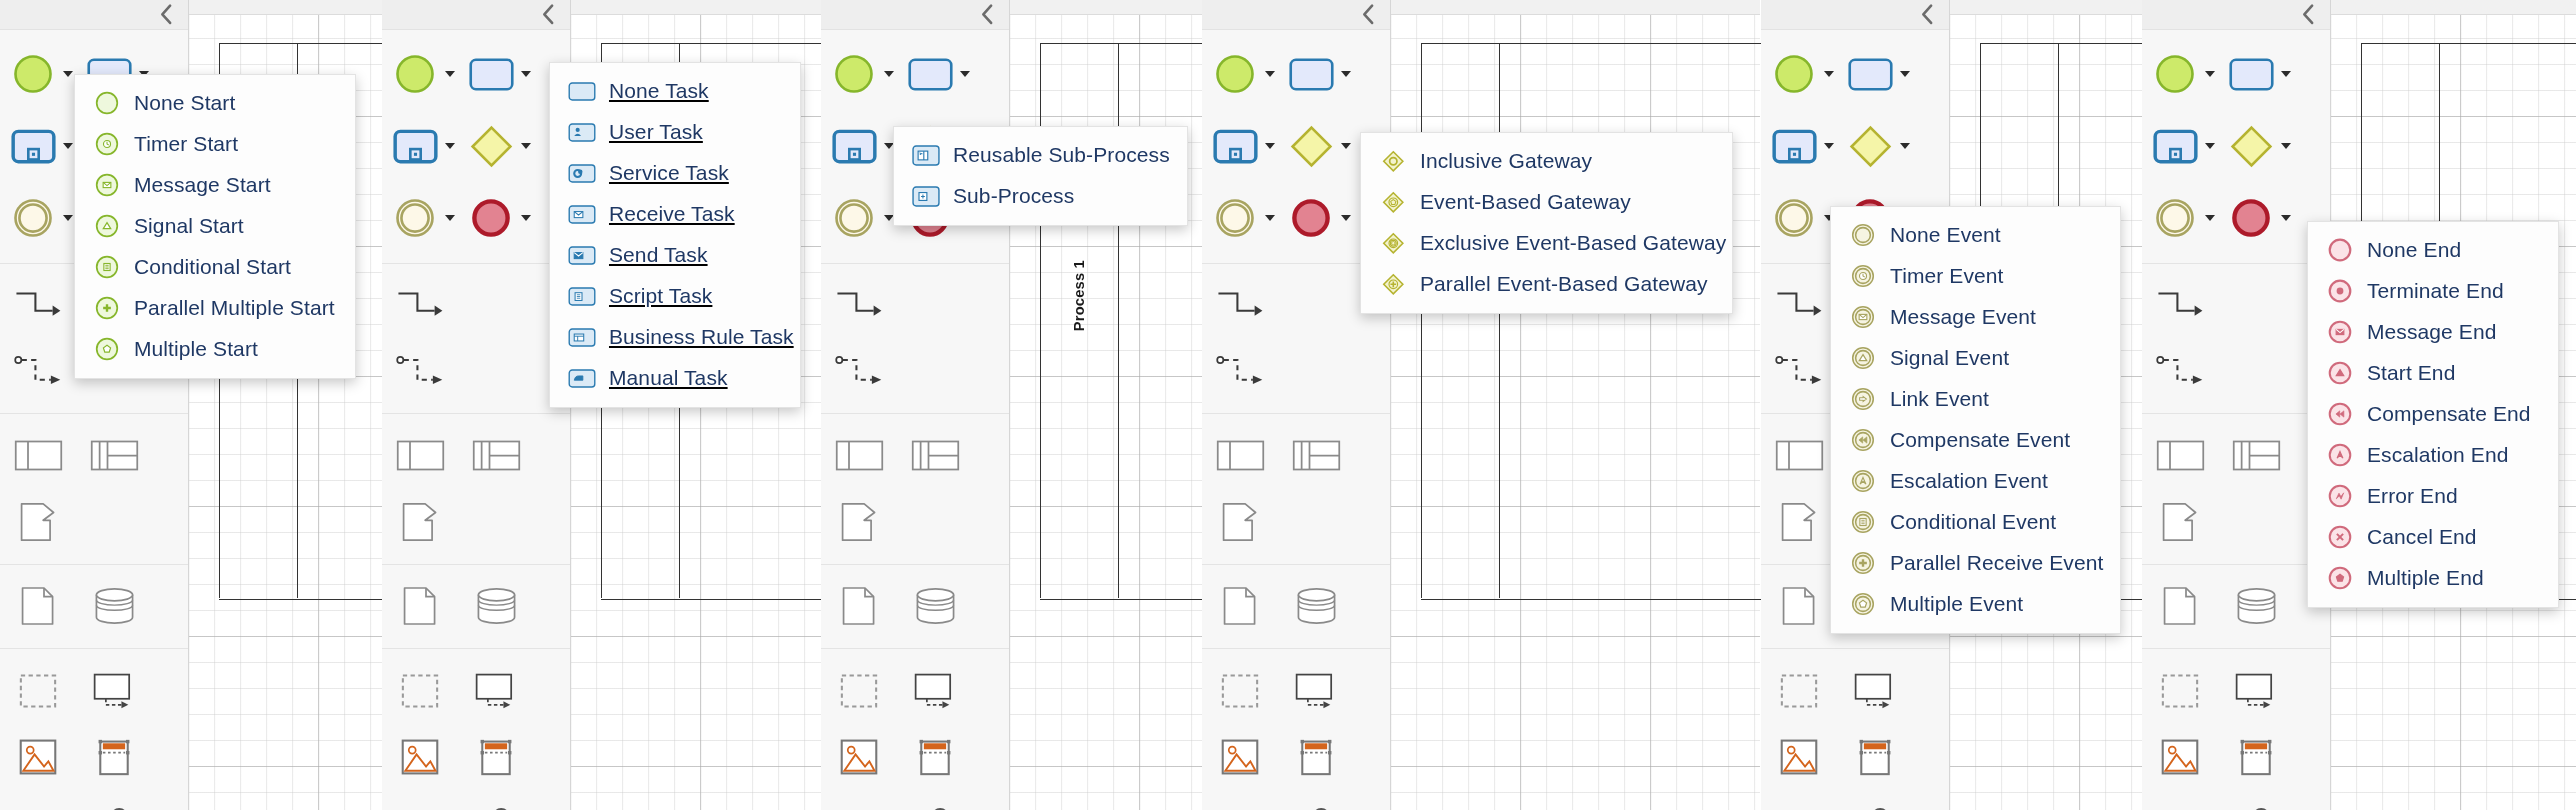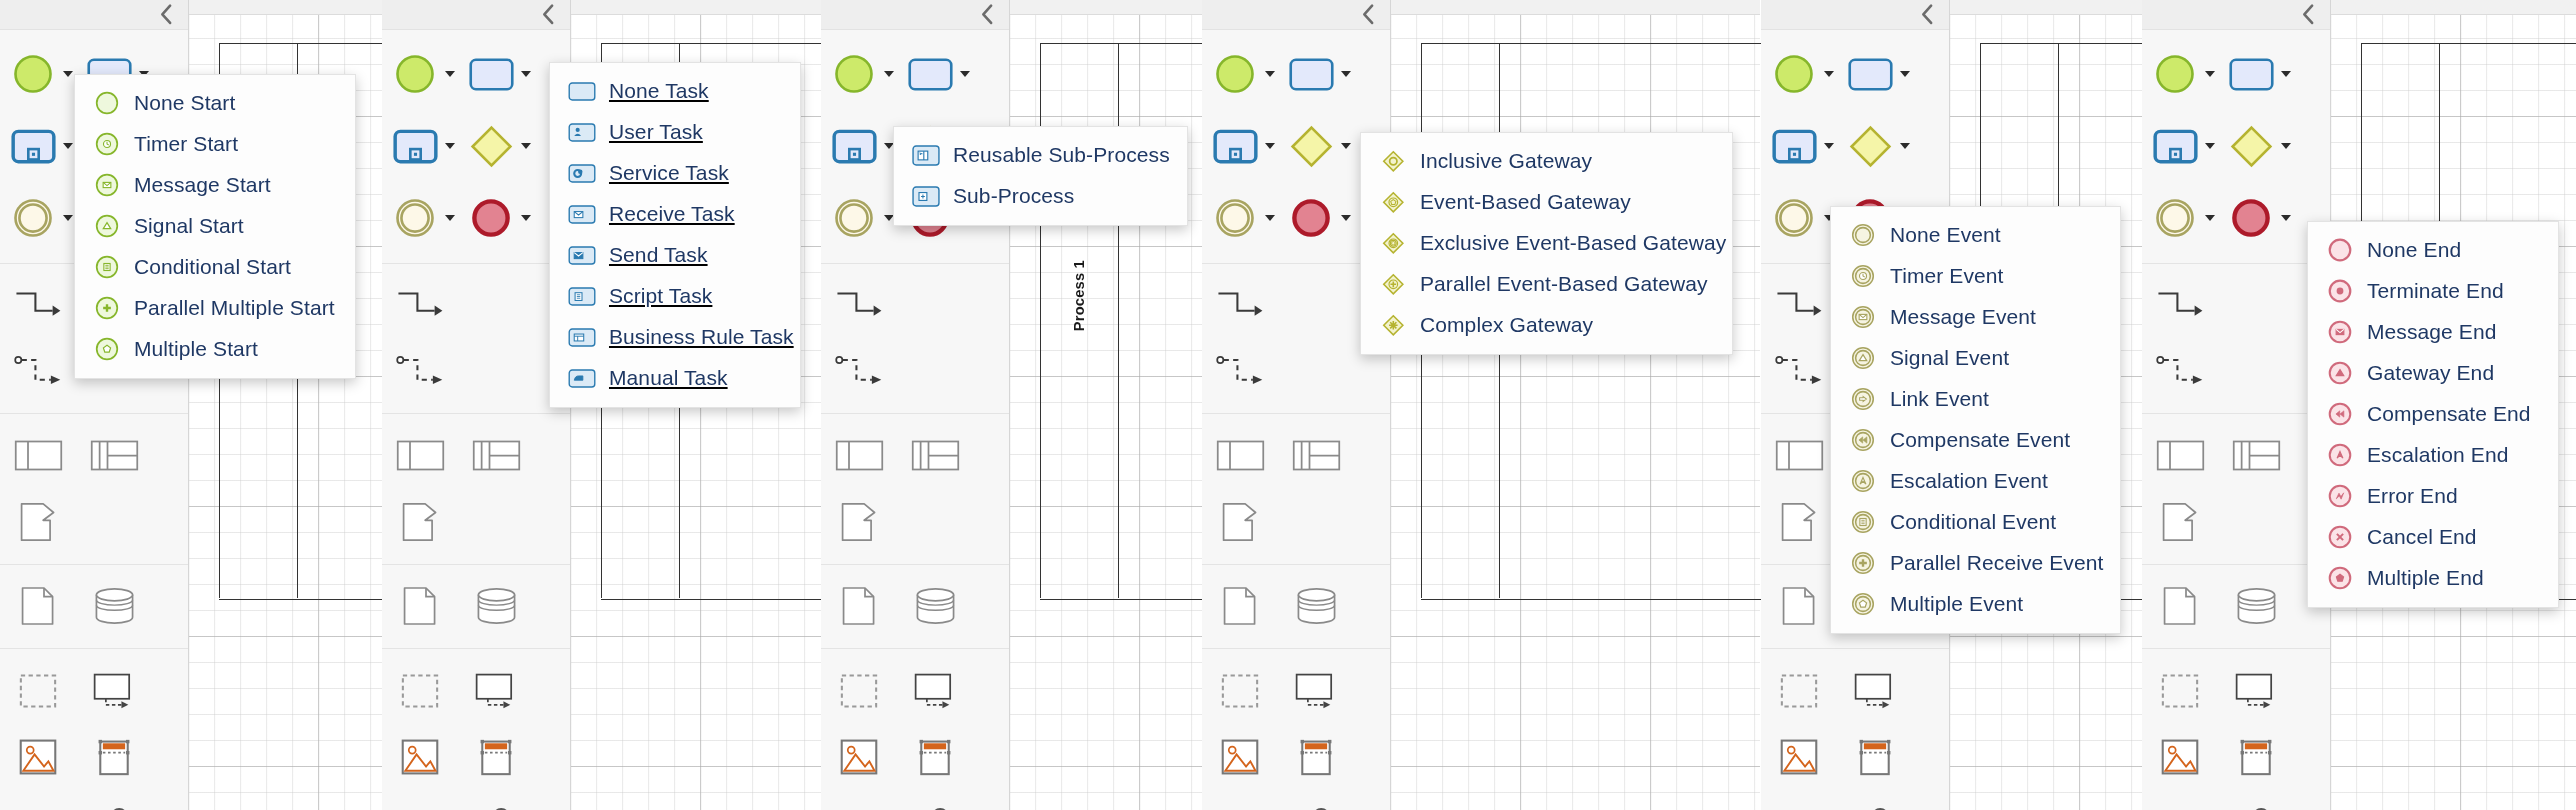--- a/index.html
+++ b/index.html
@@ -1594,29 +1594,20 @@
       <div class="mitem">
        <span class="mico">
           <svg width="22.6" height="22.6" viewBox="0 0 26 26">
     <path d="M13 2 L24 13 L13 24 L2 13 Z" fill="#f3f3cd" stroke="#b5b330" stroke-width="1.8"></path>
             <circle cx="13" cy="13" r="4.95" fill="none" stroke="#b5b330" stroke-width="1.3"></circle>
             <path d="M13 9.733v6.534000000000001M9.733 13h6.534000000000001" stroke="#b5b330" stroke-width="1.8"></path>
           </svg>
         </span>
        <span class="mlabel">Parallel Event-Based Gateway</span>
      </div>
-      <div class="mitem">
-       <span class="mico">
-          <svg width="22.6" height="22.6" viewBox="0 0 26 26">
-    <path d="M13 2 L24 13 L13 24 L2 13 Z" fill="#f3f3cd" stroke="#b5b330" stroke-width="1.8"></path>
-            <path d="M13 8.05v9.9M8.05 13h9.9M9.436 9.436l7.128 7.128M16.564 9.436l-7.128 7.128" stroke="#b5b330" stroke-width="1.8"></path>
-          </svg>
-        </span>
-       <span class="mlabel">Complex Gateway</span>
-     </div>
     </div>
   <div class="menu" style="left:1830px;top:206px;width:291px;">
       <div class="mitem">
        <span class="mico">
           <svg width="24" height="24" viewBox="0 0 28 28">
             <circle cx="14" cy="14" r="12" fill="#f6f4e2" stroke="#a8a461" stroke-width="1.8"></circle>
             <circle cx="14" cy="14" r="8.6" fill="none" stroke="#a8a461" stroke-width="1.8"></circle>
           </svg>
         </span>
        <span class="mlabel">None Event</span>
@@ -1743,21 +1734,21 @@
         </span>
        <span class="mlabel">Message End</span>
      </div>
       <div class="mitem">
        <span class="mico">
           <svg width="24" height="24" viewBox="0 0 28 28">
             <circle cx="14" cy="14" r="12" fill="#fbe3e7" stroke="#d06a7c" stroke-width="2.4"></circle>
             <path d="M14 10.04 L18.356 17.168 L9.643999999999998 17.168 Z" fill="#d06a7c" stroke="#d06a7c" stroke-width="1.4"></path>
           </svg>
         </span>
-       <span class="mlabel">Gateway End</span>
+       <span class="mlabel">Start End</span>
      </div>
       <div class="mitem">
        <span class="mico">
           <svg width="24" height="24" viewBox="0 0 28 28">
             <circle cx="14" cy="14" r="12" fill="#fbe3e7" stroke="#d06a7c" stroke-width="2.4"></circle>
             <path d="M13.67 10.37 L13.67 17.630000000000003 L9.248000000000001 14 Z M18.488 10.37 L18.488 17.630000000000003 L14.066 14 Z" fill="#d06a7c" stroke="#d06a7c" stroke-width="0.8"></path>
           </svg>
         </span>
        <span class="mlabel">Compensate End</span>
      </div>

